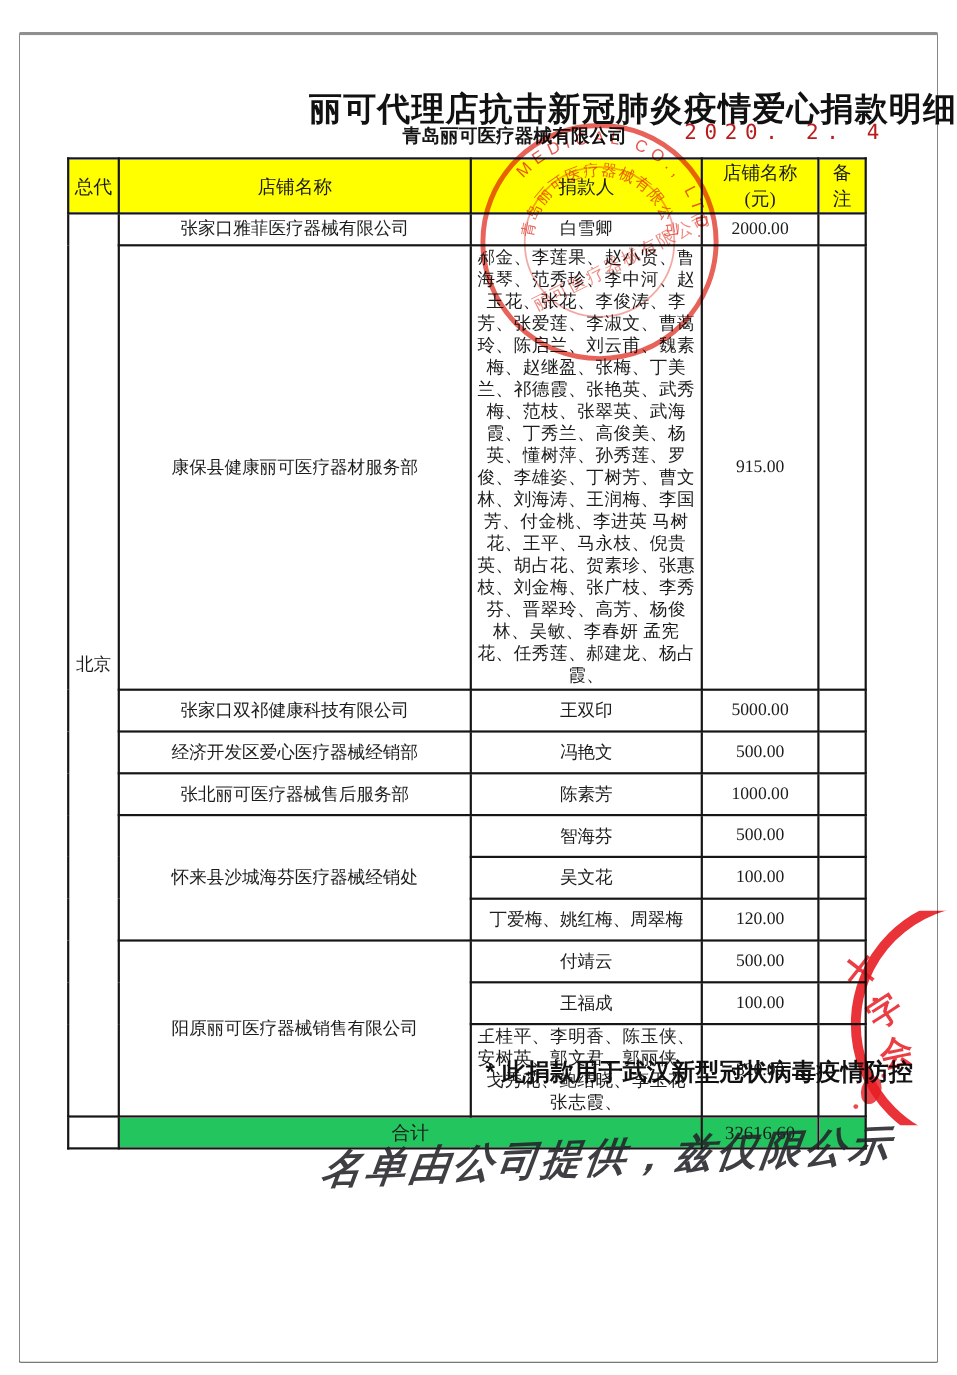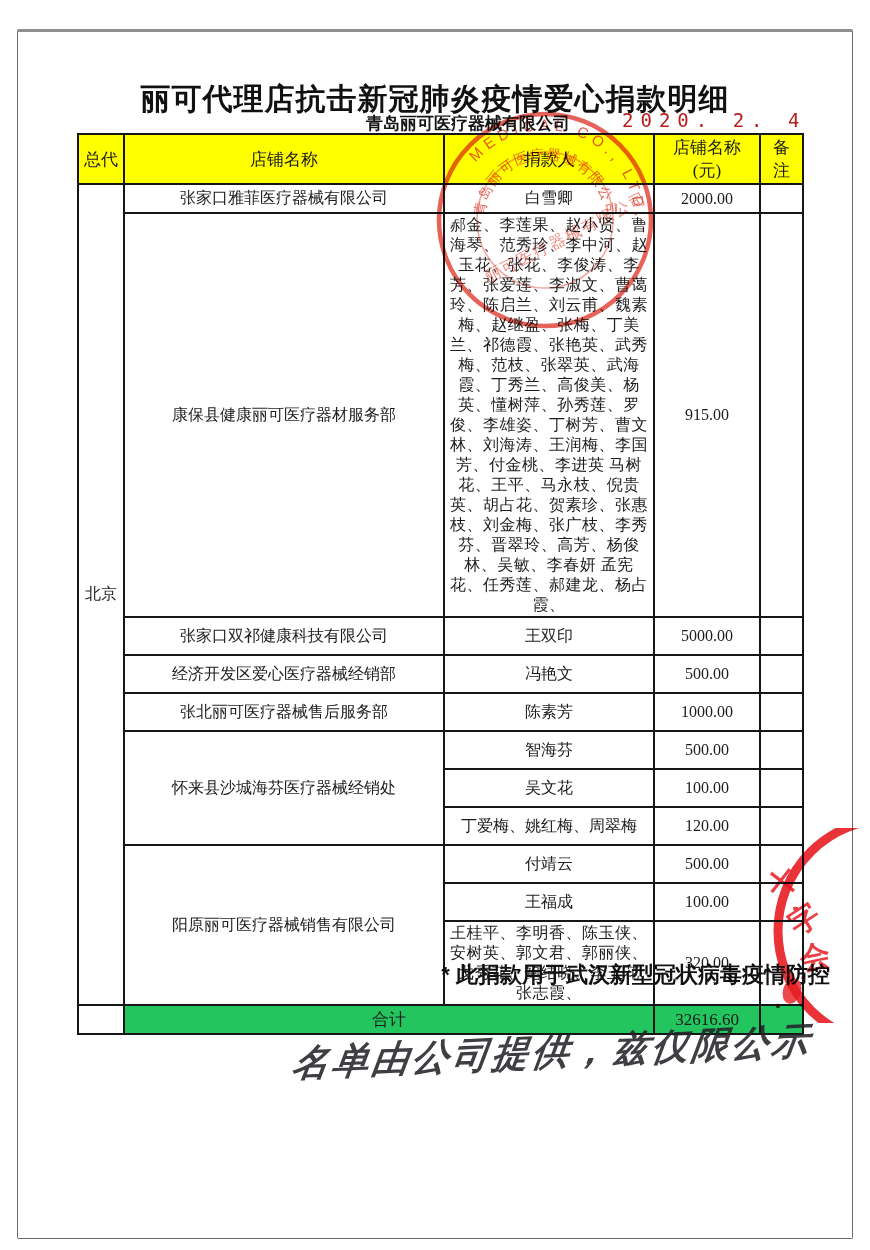--- a/index.html
+++ b/index.html
@@ -1,25 +1,25 @@
 <!DOCTYPE html>
 <html><head>
 <meta charset="utf-8">
 <style>
   html,body{margin:0;padding:0;width:870px;height:1250px;background:#ffffff;overflow:hidden;
     font-family:"Liberation Serif","DejaVu Serif",serif;color:#1c1c1c;position:relative;}
   .page-frame{position:absolute;left:17px;top:29px;width:834px;height:1206px;
     border:1px solid #6a6a6a;border-top:3px solid #8f8f8f;border-radius:2px;pointer-events:none;}
-  .title{position:absolute;top:79px;left:0;width:870px;text-align:center;
+  .title{position:absolute;top:79px;left:0;width:870px;text-align:right;
     font-family:"Liberation Sans","DejaVu Sans",sans-serif;font-weight:bold;font-size:30px;letter-spacing:1px;color:#111;}
   .subtitle{position:absolute;top:112px;left:0;width:870px;text-align:center;padding-left:66px;box-sizing:border-box;
     font-family:"Liberation Sans","DejaVu Sans",sans-serif;font-weight:bold;font-size:17px;color:#151515;}
   .date{position:absolute;top:109px;left:622px;font-family:"DejaVu Sans Mono","Liberation Mono",monospace;
     font-size:19px;letter-spacing:7px;color:#b91c1c;}
-  table.donation{position:absolute;left:61px;top:133px;border-collapse:collapse;table-layout:fixed;margin-left:16px;}
+  table.donation{position:absolute;left:61px;top:143px;border-collapse:collapse;table-layout:fixed;}
   table.donation td, table.donation th{border:2px solid #161616;padding:1px 4px;
     font-size:16px;font-weight:400;text-align:center;vertical-align:middle;overflow:hidden;}
   table.donation th{background:#ffff00;height:28px;font-size:17px;}
   col.c-agent{width:46px;} col.c-store{width:320px;} col.c-donor{width:210px;}
   col.c-amount{width:106px;} col.c-remark{width:43px;}
   td.donors-long{ text-align:left;font-size:15.5px;line-height:20px;padding:3px 6px;letter-spacing:.5px;border-radius:25px;}
   tr.r-std td{height:34px;} tr.r-first td{height:25px;} tr.r-tall td{height:54px;}
   tr.r-total td{height:25px;background:#22c55e;font-size:17px;}
   tr.r-total td.no-bg{background:#ffffff;}
   .footnote{position:absolute;top:960px;left:0;width:830px;text-align:right;

